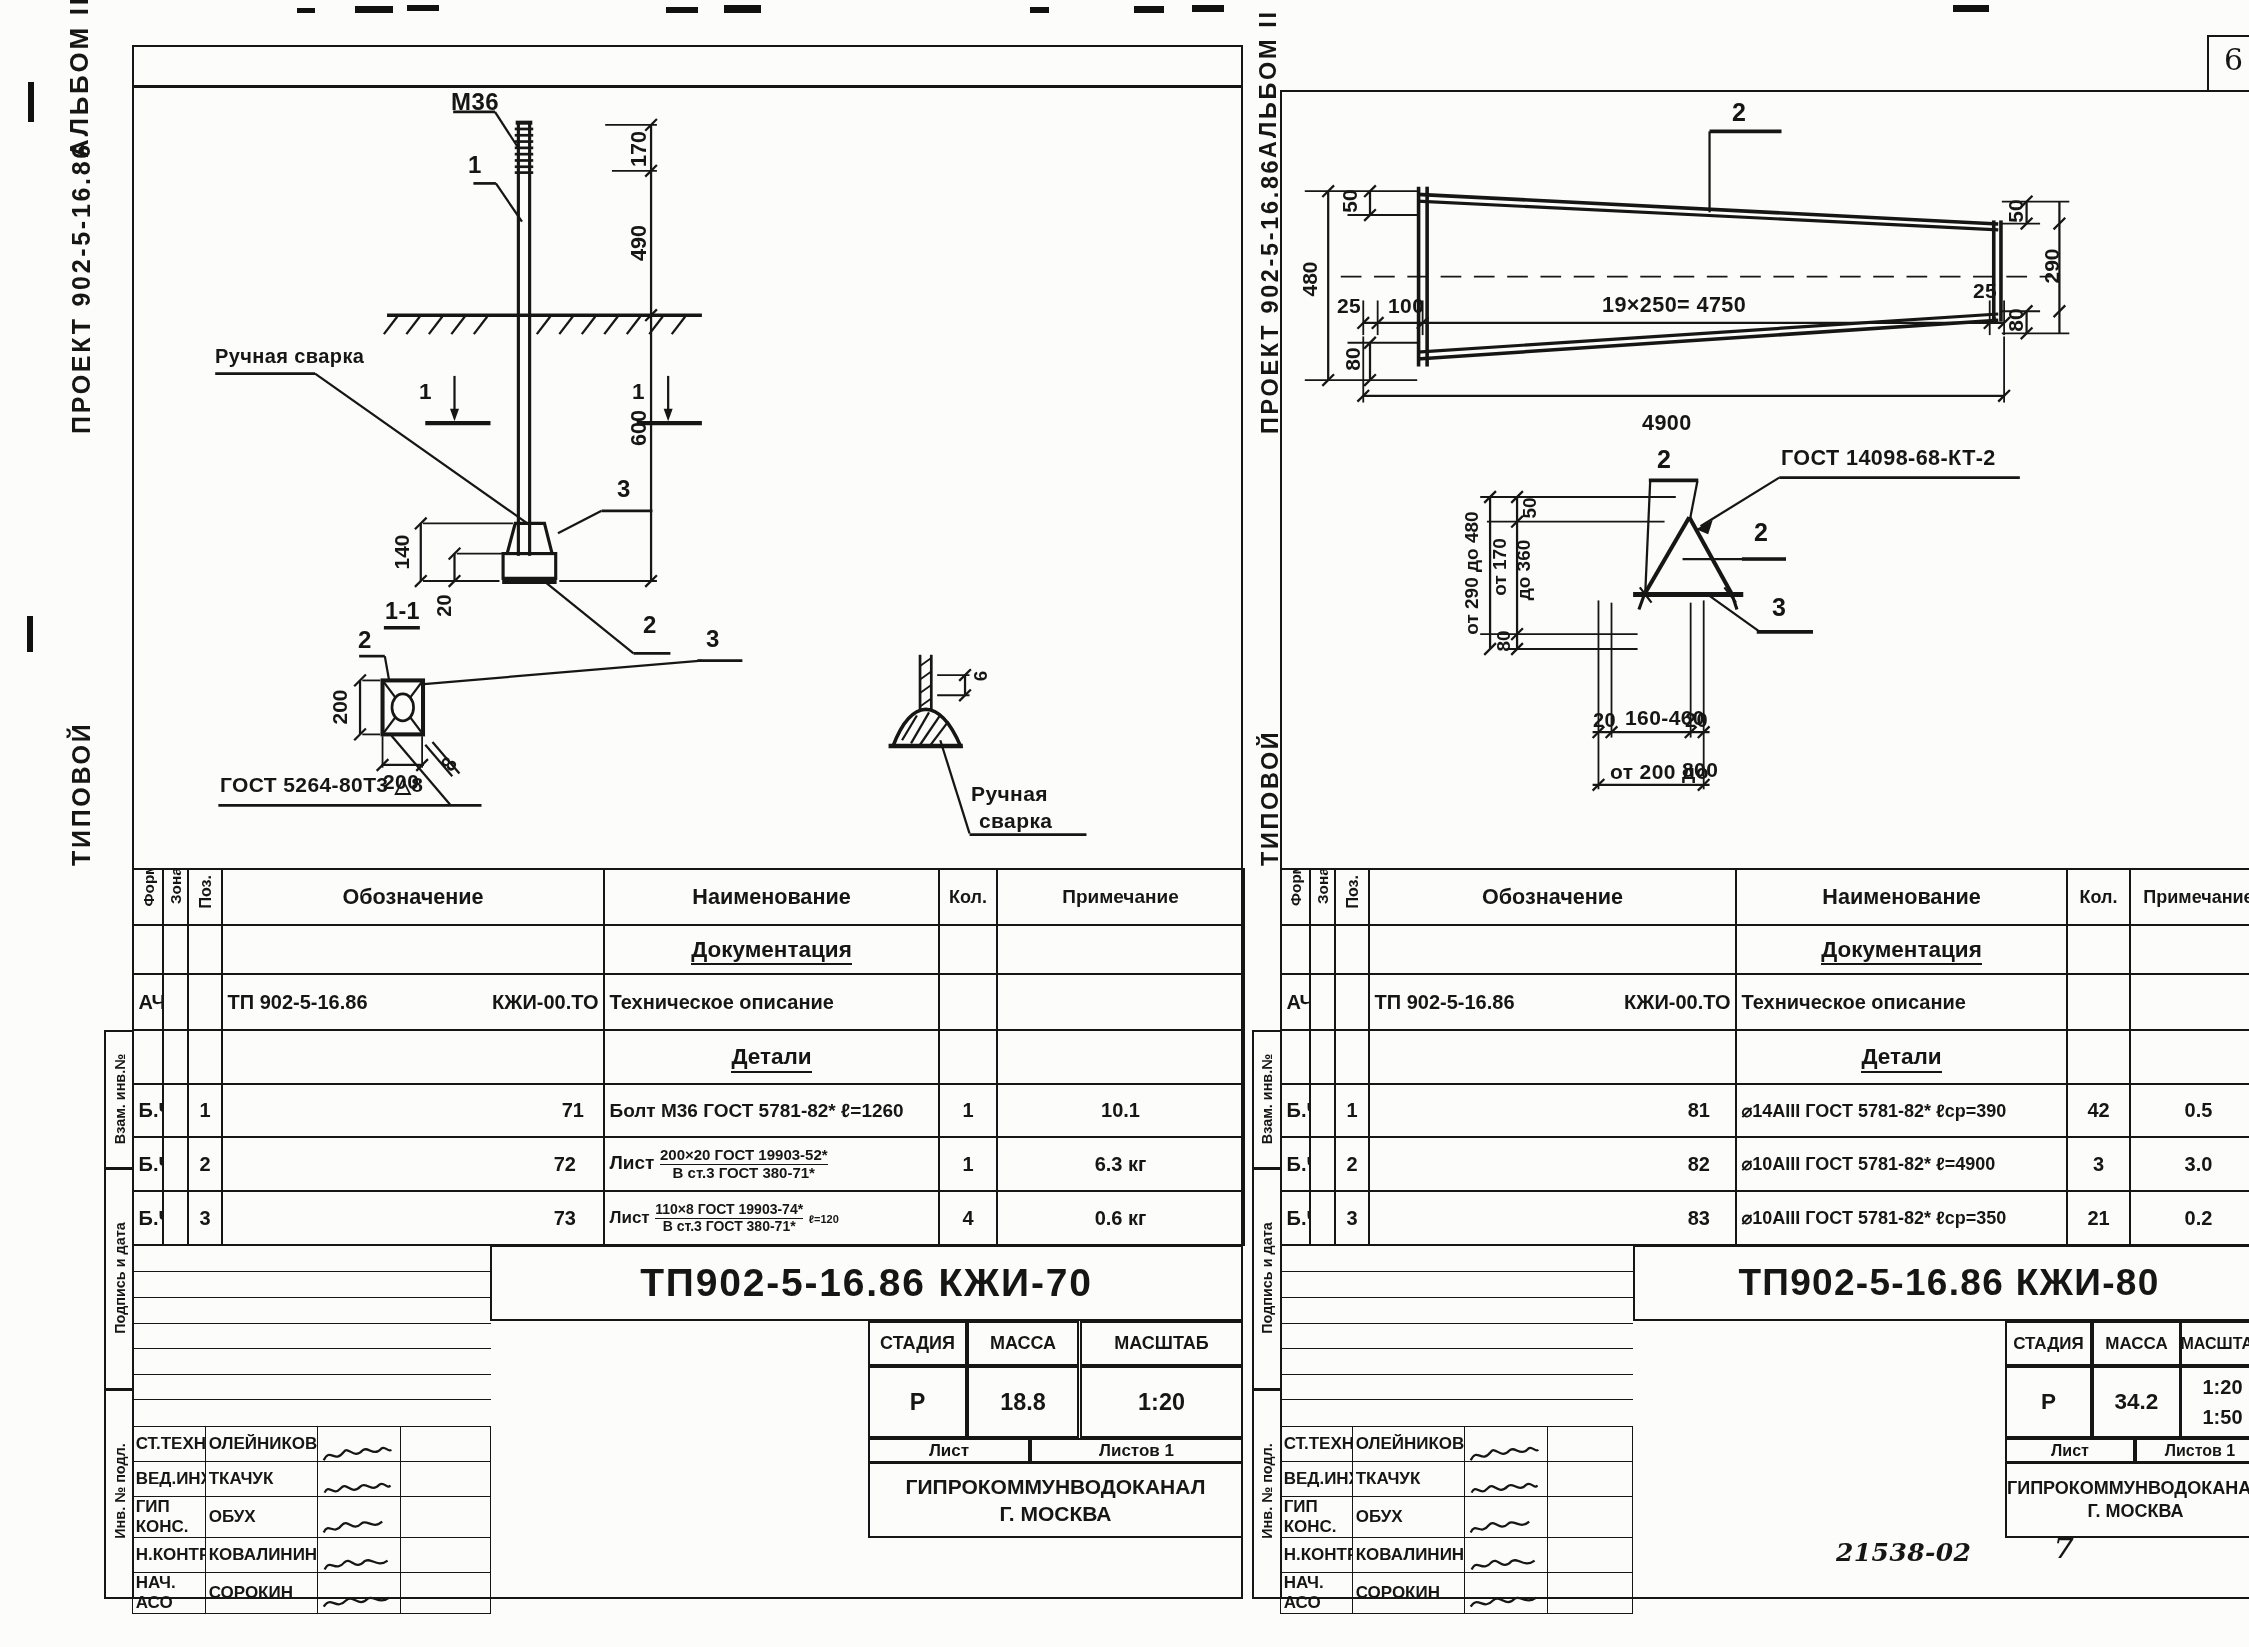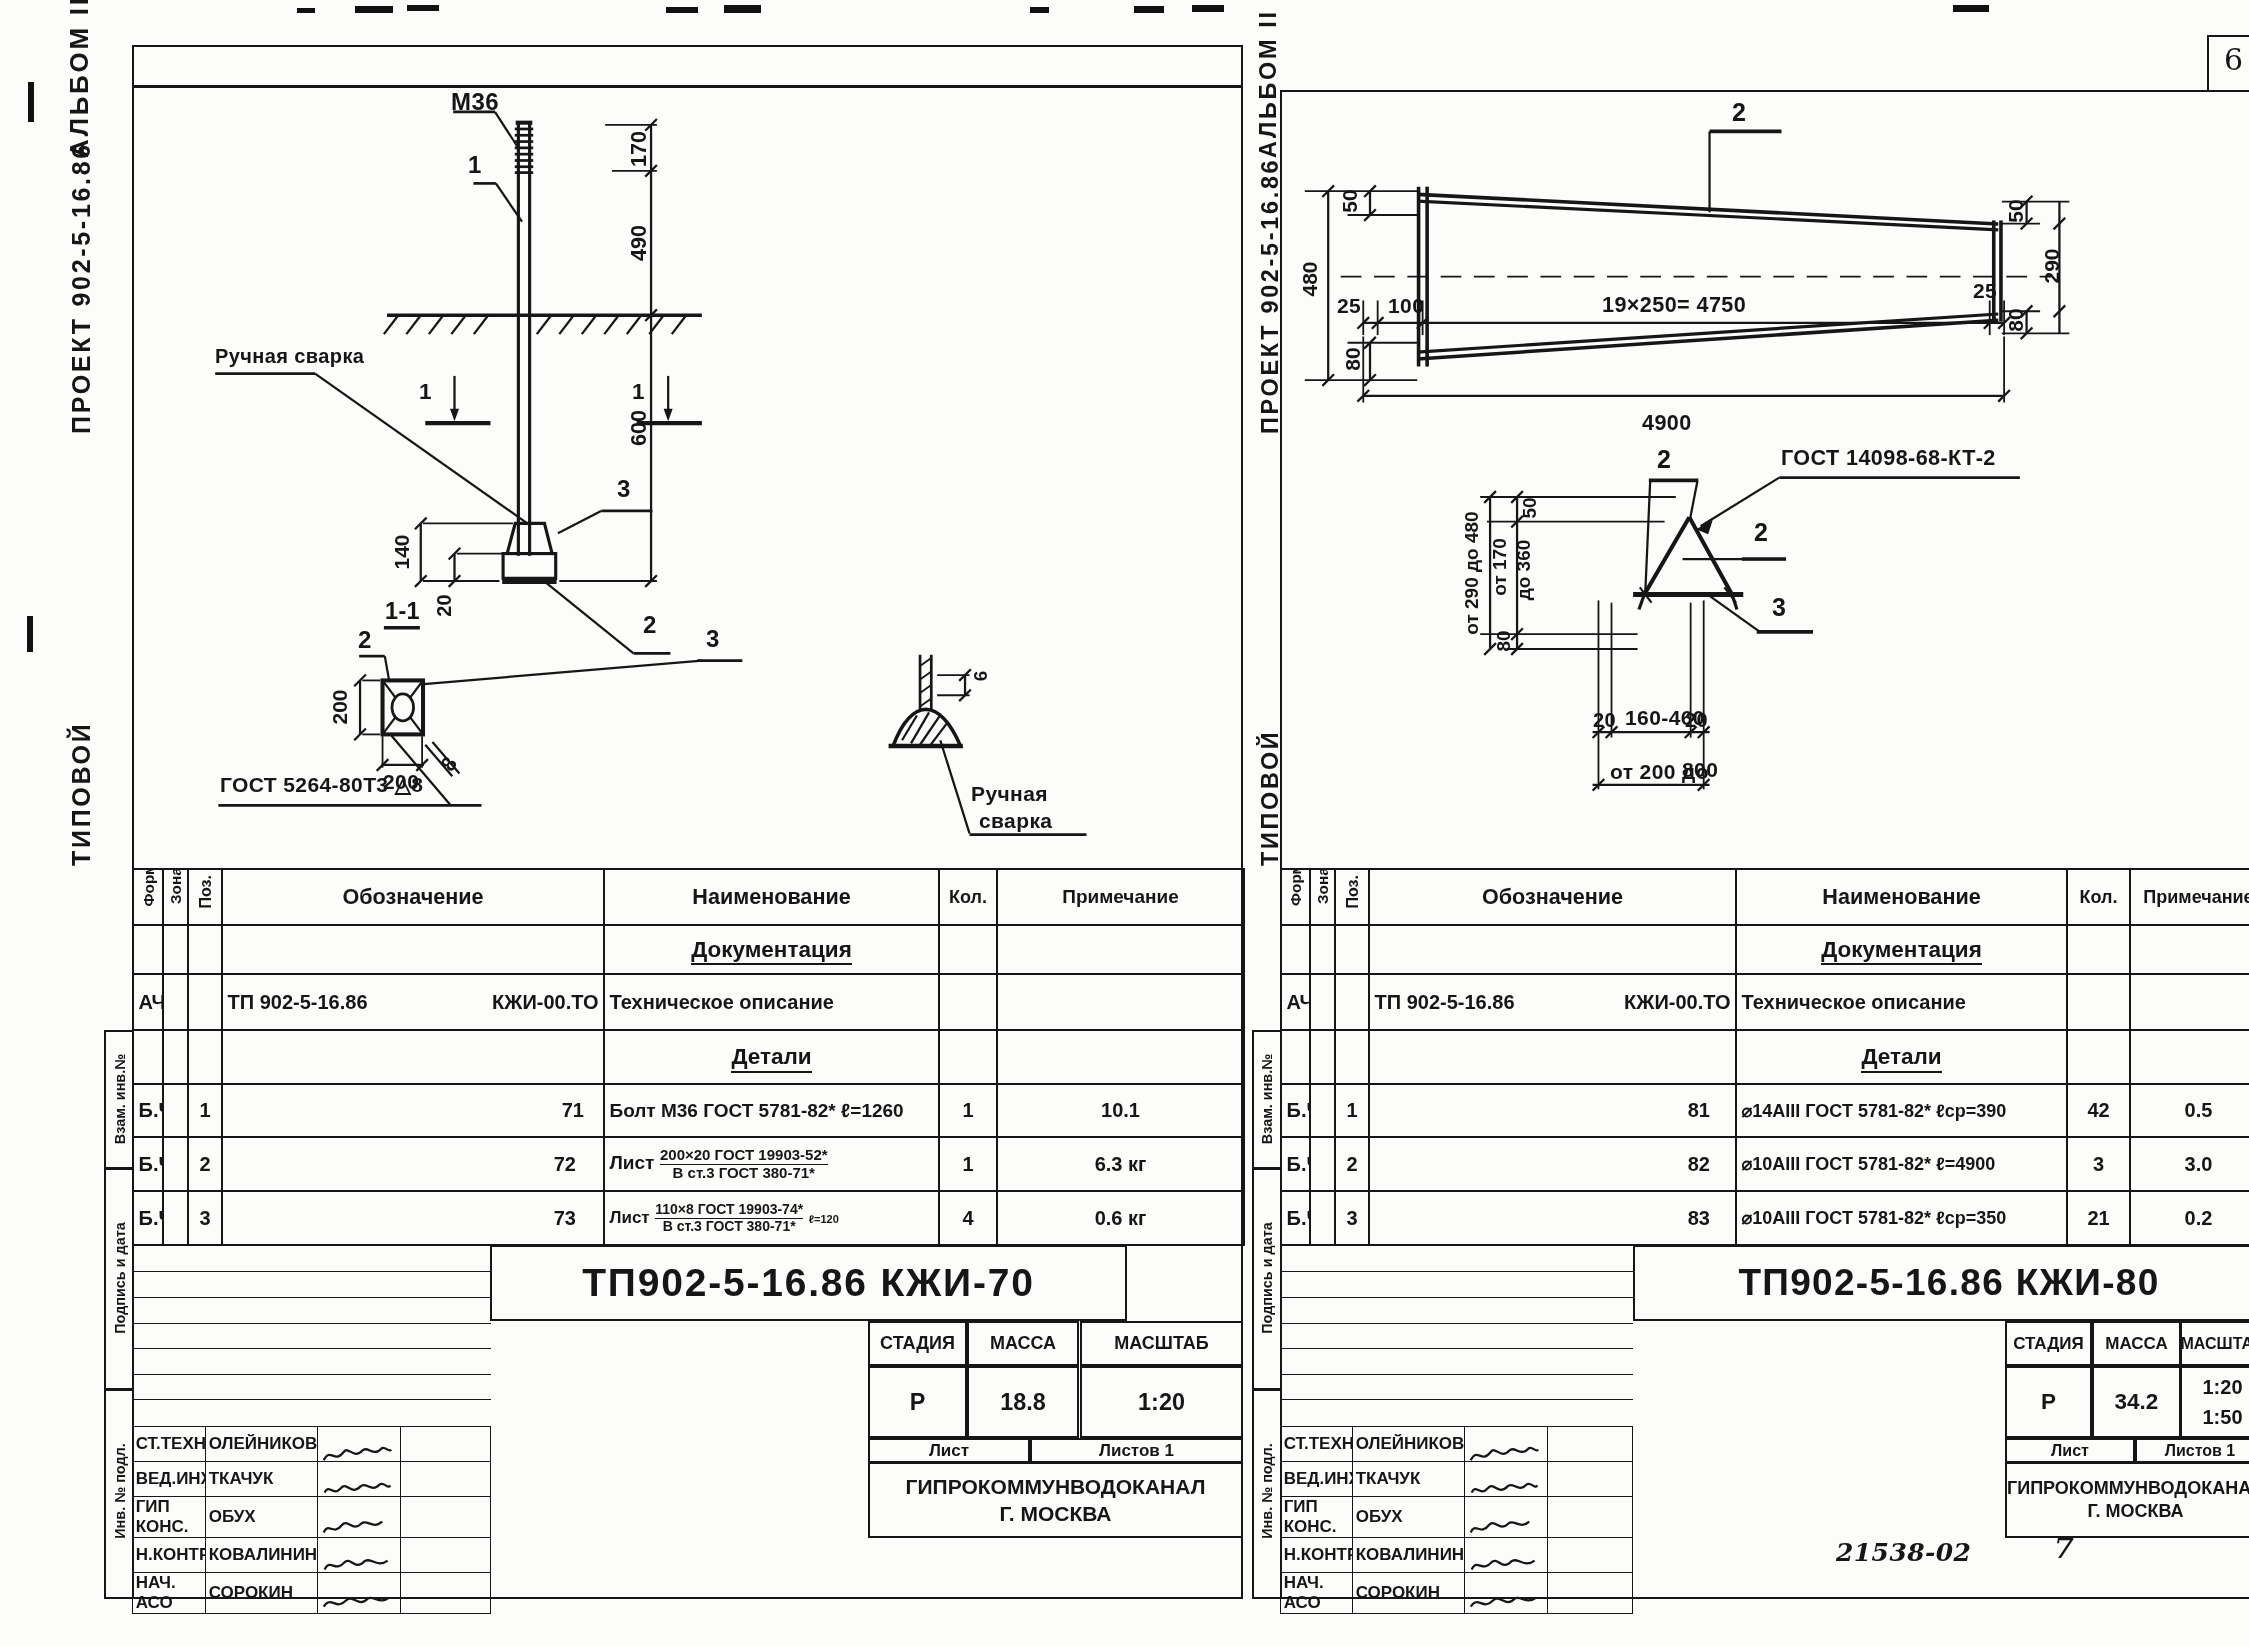--- a/index.html
+++ b/index.html
@@ -292,21 +292,21 @@
       <td style="text-align:right;padding-right:27px;">73</td>
       <td><span style="font-size:17px;">Лист</span>
         <span class="fr" style="font-size:14px;"><span class="t">110×8 ГОСТ 19903-74*</span><span class="b">В ст.3 ГОСТ 380-71*</span></span>
         <span style="font-size:11px;">ℓ=120</span></td>
       <td class="cc">4</td>
       <td class="cc">0.6 кг</td>
     </tr>
   </tbody>
     </table>
 
-  <div class="tb" style="left:490px;top:1245px;width:637px;height:76px;font-size:39px;letter-spacing:1.8px;">ТП902-5-16.86   КЖИ-70</div>
+  <div class="tb" style="left:490px;top:1245px;width:753px;height:76px;font-size:39px;letter-spacing:1.8px;">ТП902-5-16.86   КЖИ-70</div>
   <div class="tb" style="left:868px;top:1321px;width:99px;height:45px;font-size:18px;text-transform:uppercase;">Стадия</div>
   <div class="tb" style="left:967px;top:1321px;width:112px;height:45px;font-size:18px;text-transform:uppercase;">Масса</div>
   <div class="tb" style="left:1080px;top:1321px;width:163px;height:45px;font-size:18px;text-transform:uppercase;">Масштаб</div>
   <div class="tb" style="left:868px;top:1366px;width:99px;height:72px;font-size:23.4px;">Р</div>
   <div class="tb" style="left:967px;top:1366px;width:112px;height:72px;font-size:23.4px;">18.8</div>
   <div class="tb" style="left:1080px;top:1366px;width:163px;height:72px;font-size:23.4px;">1:20</div>
   <div class="tb" style="left:868px;top:1438px;width:162px;height:25px;font-size:17px;">Лист</div>
   <div class="tb" style="left:1030px;top:1438px;width:213px;height:25px;font-size:17px;">Листов 1</div>
   <div class="tb" style="left:868px;top:1462px;width:375px;height:76px;flex-direction:column;font-size:21px;text-transform:uppercase;line-height:1.3;">
     <div>Гипрокоммунводоканал</div>

